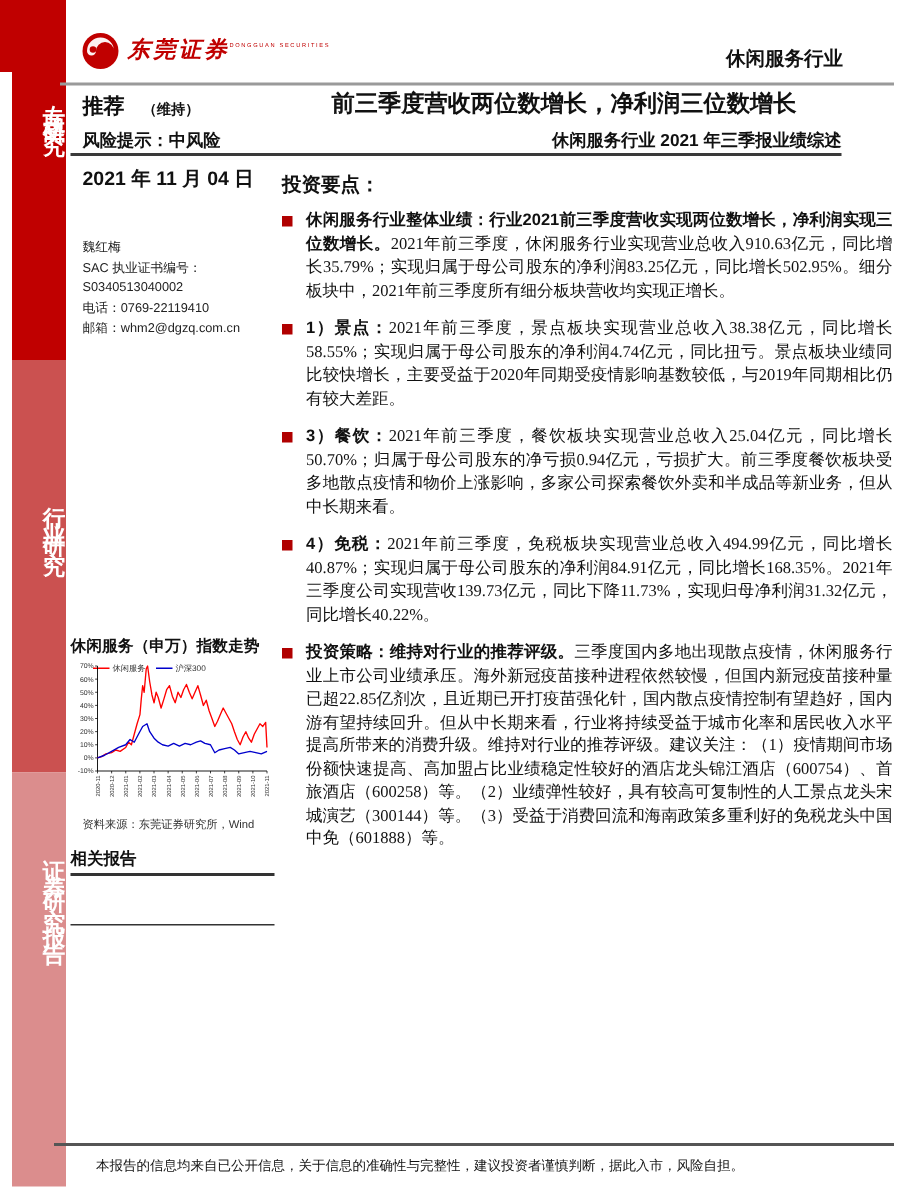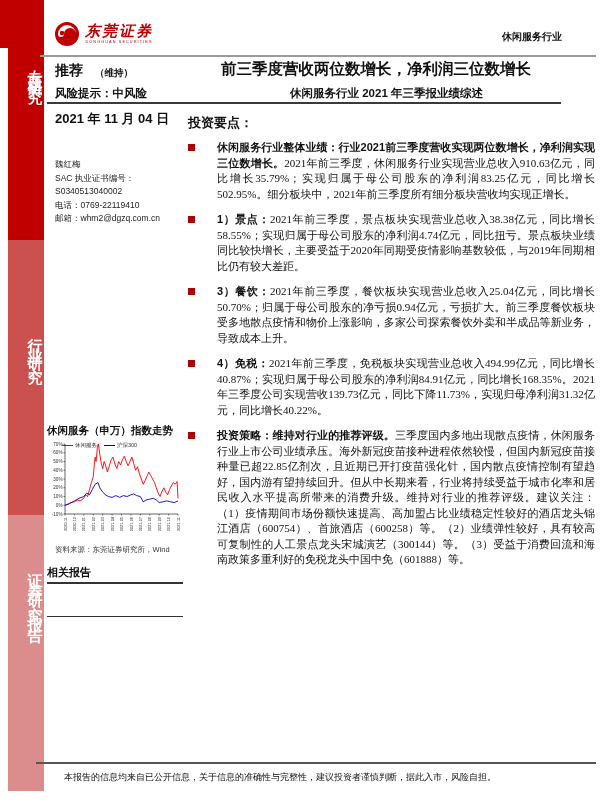--- a/index.html
+++ b/index.html
@@ -13,30 +13,30 @@
   .seg2{top:240px;height:275px;background:#CB5150;}
   .seg3{top:515px;height:276px;background:#DB8D8D;}
   .vlabel{position:absolute;left:8px;width:36px;display:flex;justify-content:center;
           writing-mode:vertical-rl;color:#fff;font-weight:bold;font-size:15px;}
   .v1{top:58px;letter-spacing:6px;}
   .v2{top:326px;letter-spacing:10px;}
   .v3{top:561px;letter-spacing:11px;}
 
   
   .logo{position:absolute;left:54px;top:21px;display:flex;align-items:center;gap:5px;}
-  .logo-txt{display:flex;flex-direction:column;line-height:1;align-items:center;}
+  .logo-txt{display:flex;line-height:1;}
   .logo-cn{color:#C00000;font-weight:bold;font-size:15px;letter-spacing:2px;font-family:"Liberation Serif",serif;font-style:italic;}
   .logo-en{color:#C00000;font-size:3.8px;letter-spacing:1.1px;margin-top:2px;}
-  .industry{position:absolute;right:38px;top:30px;font-weight:bold;font-size:10px;margin-left:19px;}
+  .industry{position:absolute;right:38px;top:30px;font-weight:bold;font-size:13px;margin-left:19px;}
   .hline1{position:absolute;left:40px;top:55px;width:556px;height:2px;background:#9a9a9a;}
   .rating{position:absolute;left:55px;top:62px;font-size:14px;font-weight:bold;}
   .rating-note{position:absolute;left:95px;top:67px;font-size:9.5px;font-weight:bold;}
   .title{position:absolute;left:170px;top:59px;width:412px;text-align:center;font-size:15.5px;font-weight:bold;}
   .risk{position:absolute;left:55px;top:86px;font-size:11.5px;font-weight:bold;}
-  .subtitle{position:absolute;left:290px;top:86px;width:271px;text-align:left;font-size:11.5px;font-weight:bold;}
+  .subtitle{position:absolute;left:290px;top:86px;width:271px;text-align:right;font-size:11.5px;font-weight:bold;}
   .hline2{position:absolute;left:47px;top:102px;width:514px;height:2px;background:#3a3a3a;}
   .date{position:absolute;left:55px;top:110px;font-size:13px;font-weight:bold;}
 
   
   .analyst{position:absolute;left:55px;top:134px;font-size:8.5px;line-height:13.5px;color:#222;margin-top:24px;}
 
   
   .chart-title{position:absolute;left:47px;top:424px;font-size:10.5px;font-weight:bold;}
   .legend{position:absolute;left:62px;top:442px;display:flex;gap:7px;align-items:center;font-size:5.5px;color:#333;}
   .legend-item{display:flex;align-items:center;gap:2px;}
@@ -44,21 +44,21 @@
   #trend-svg{position:absolute;left:45px;top:438px;}
   .source{position:absolute;left:55px;top:545px;font-size:7.5px;color:#333;}
   .related{position:absolute;left:47px;top:565px;font-size:11px;font-weight:bold;}
   .rline1{position:absolute;left:47px;top:582px;width:136px;height:2px;background:#333;}
   .rline2{position:absolute;left:47px;top:616px;width:136px;height:1px;background:#333;}
 
   
   .main{position:absolute;left:188px;top:114px;width:407px;}
   .main-heading{font-size:13px;font-weight:bold;}
   .points{list-style:none;margin:8px 0 0 0;padding:0;}
-  .points li{display:flex;gap:22px;margin-bottom:10px;}
+  .points li{display:flex;gap:9px;margin-bottom:10px;}
   .marker{width:7px;height:7px;background:#B00000;flex:0 0 auto;margin-top:4px;}
   .pt-text{font-size:11px;line-height:15.5px;text-align:justify;
            font-family:"Liberation Serif",serif;color:#111;}
   .pt-text b{font-family:"Liberation Sans",sans-serif;}
 
   
   .fline{position:absolute;left:36px;top:762px;width:560px;height:2px;background:#555;}
   .disclaimer{position:absolute;left:64px;top:771px;width:455px;font-size:9px;line-height:13px;color:#111;}
 </style>
 </head>
@@ -177,21 +177,21 @@
       <li>
         <span class="marker"></span>
         <span class="pt-text"><b>休闲服务行业整体业绩：行业2021前三季度营收实现两位数增长，净利润实现三位数增长。</b><span>2021年前三季度，休闲服务行业实现营业总收入910.63亿元，同比增长35.79%；实现归属于母公司股东的净利润83.25亿元，同比增长502.95%。细分板块中，2021年前三季度所有细分板块营收均实现正增长。</span></span>
       </li>
       <li>
         <span class="marker"></span>
         <span class="pt-text"><b>1）景点：</b><span>2021年前三季度，景点板块实现营业总收入38.38亿元，同比增长58.55%；实现归属于母公司股东的净利润4.74亿元，同比扭亏。景点板块业绩同比较快增长，主要受益于2020年同期受疫情影响基数较低，与2019年同期相比仍有较大差距。</span></span>
       </li>
       <li>
         <span class="marker"></span>
-        <span class="pt-text"><b>3）餐饮：</b><span>2021年前三季度，餐饮板块实现营业总收入25.04亿元，同比增长50.70%；归属于母公司股东的净亏损0.94亿元，亏损扩大。前三季度餐饮板块受多地散点疫情和物价上涨影响，多家公司探索餐饮外卖和半成品等新业务，导致成本上升。</span></span>
+        <span class="pt-text"><b>3）餐饮：</b><span>2021年前三季度，餐饮板块实现营业总收入25.04亿元，同比增长50.70%；归属于母公司股东的净亏损0.94亿元，亏损扩大。前三季度餐饮板块受多地散点疫情和物价上涨影响，多家公司探索餐饮外卖和半成品等新业务，但从中长期来看。</span></span>
       </li>
       <li>
         <span class="marker"></span>
         <span class="pt-text"><b>4）免税：</b><span>2021年前三季度，免税板块实现营业总收入494.99亿元，同比增长40.87%；实现归属于母公司股东的净利润84.91亿元，同比增长168.35%。2021年三季度公司实现营收139.73亿元，同比下降11.73%，实现归母净利润31.32亿元，同比增长40.22%。</span></span>
       </li>
       <li>
         <span class="marker"></span>
         <span class="pt-text"><b>投资策略：维持对行业的推荐评级。</b><span>三季度国内多地出现散点疫情，休闲服务行业上市公司业绩承压。海外新冠疫苗接种进程依然较慢，但国内新冠疫苗接种量已超22.85亿剂次，且近期已开打疫苗强化针，国内散点疫情控制有望趋好，国内游有望持续回升。但从中长期来看，行业将持续受益于城市化率和居民收入水平提高所带来的消费升级。维持对行业的推荐评级。建议关注：（1）疫情期间市场份额快速提高、高加盟占比业绩稳定性较好的酒店龙头锦江酒店（600754）、首旅酒店（600258）等。（2）业绩弹性较好，具有较高可复制性的人工景点龙头宋城演艺（300144）等。（3）受益于消费回流和海南政策多重利好的免税龙头中国中免（601888）等。</span></span>
       </li>
     </ul>

